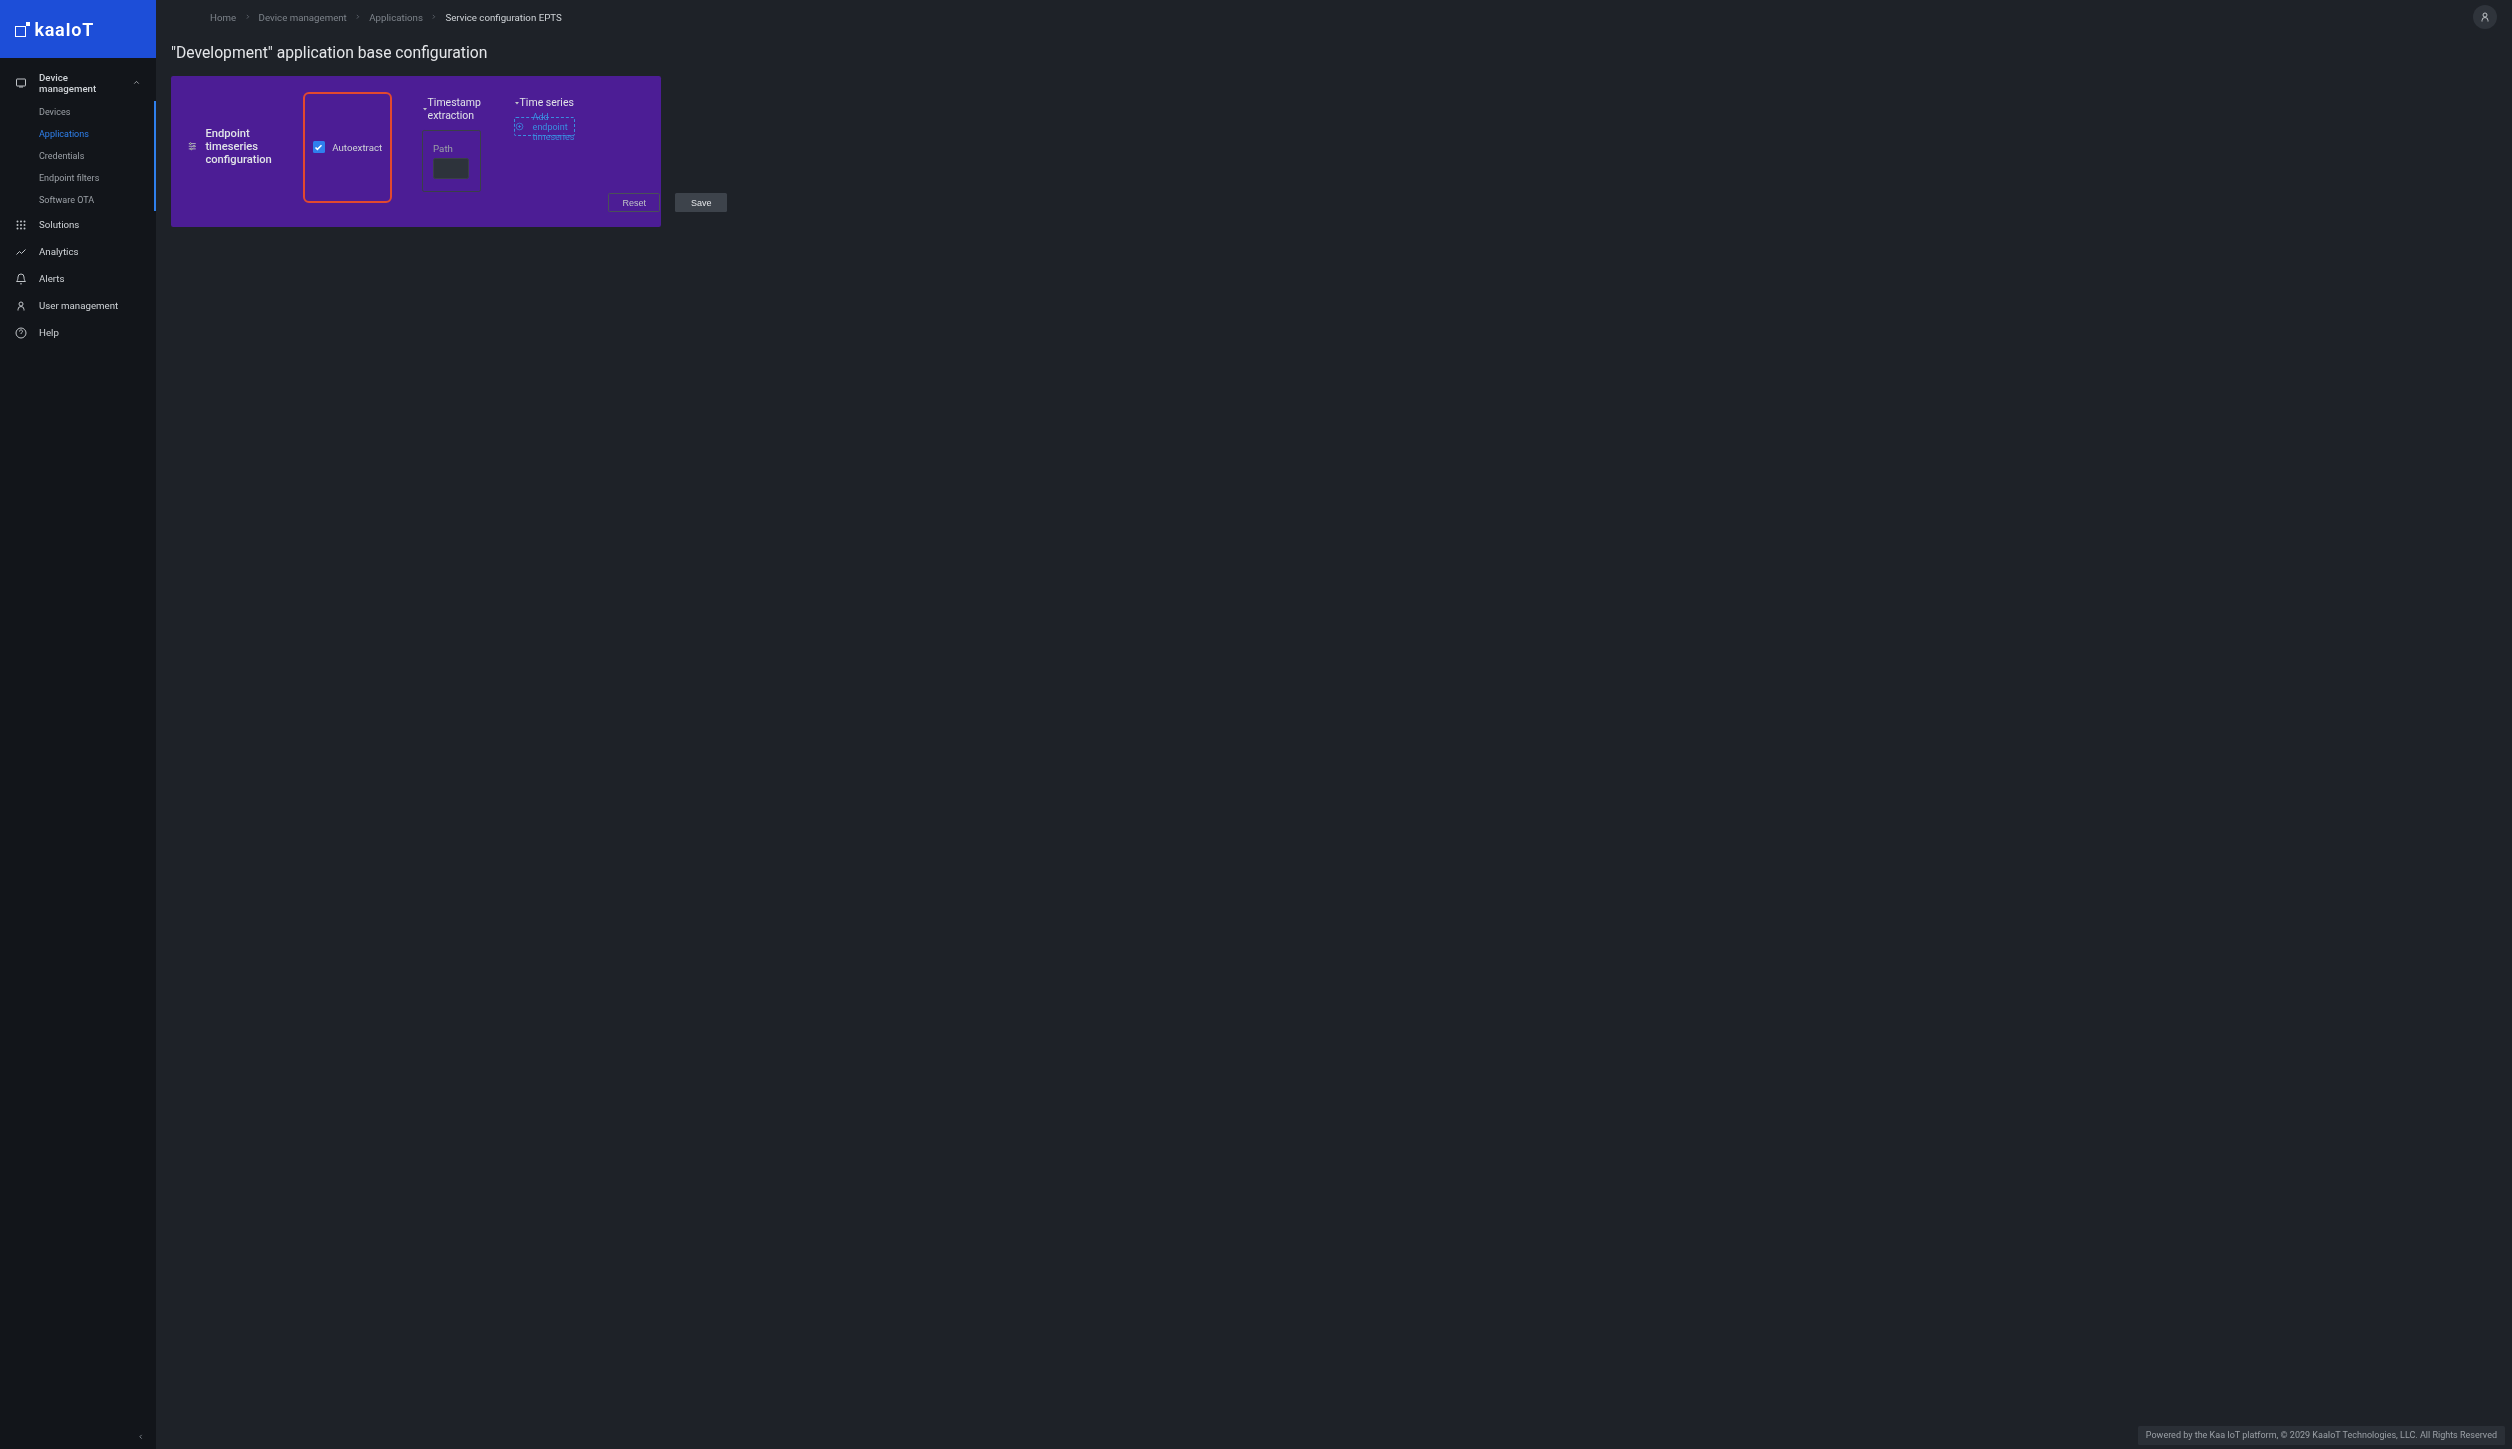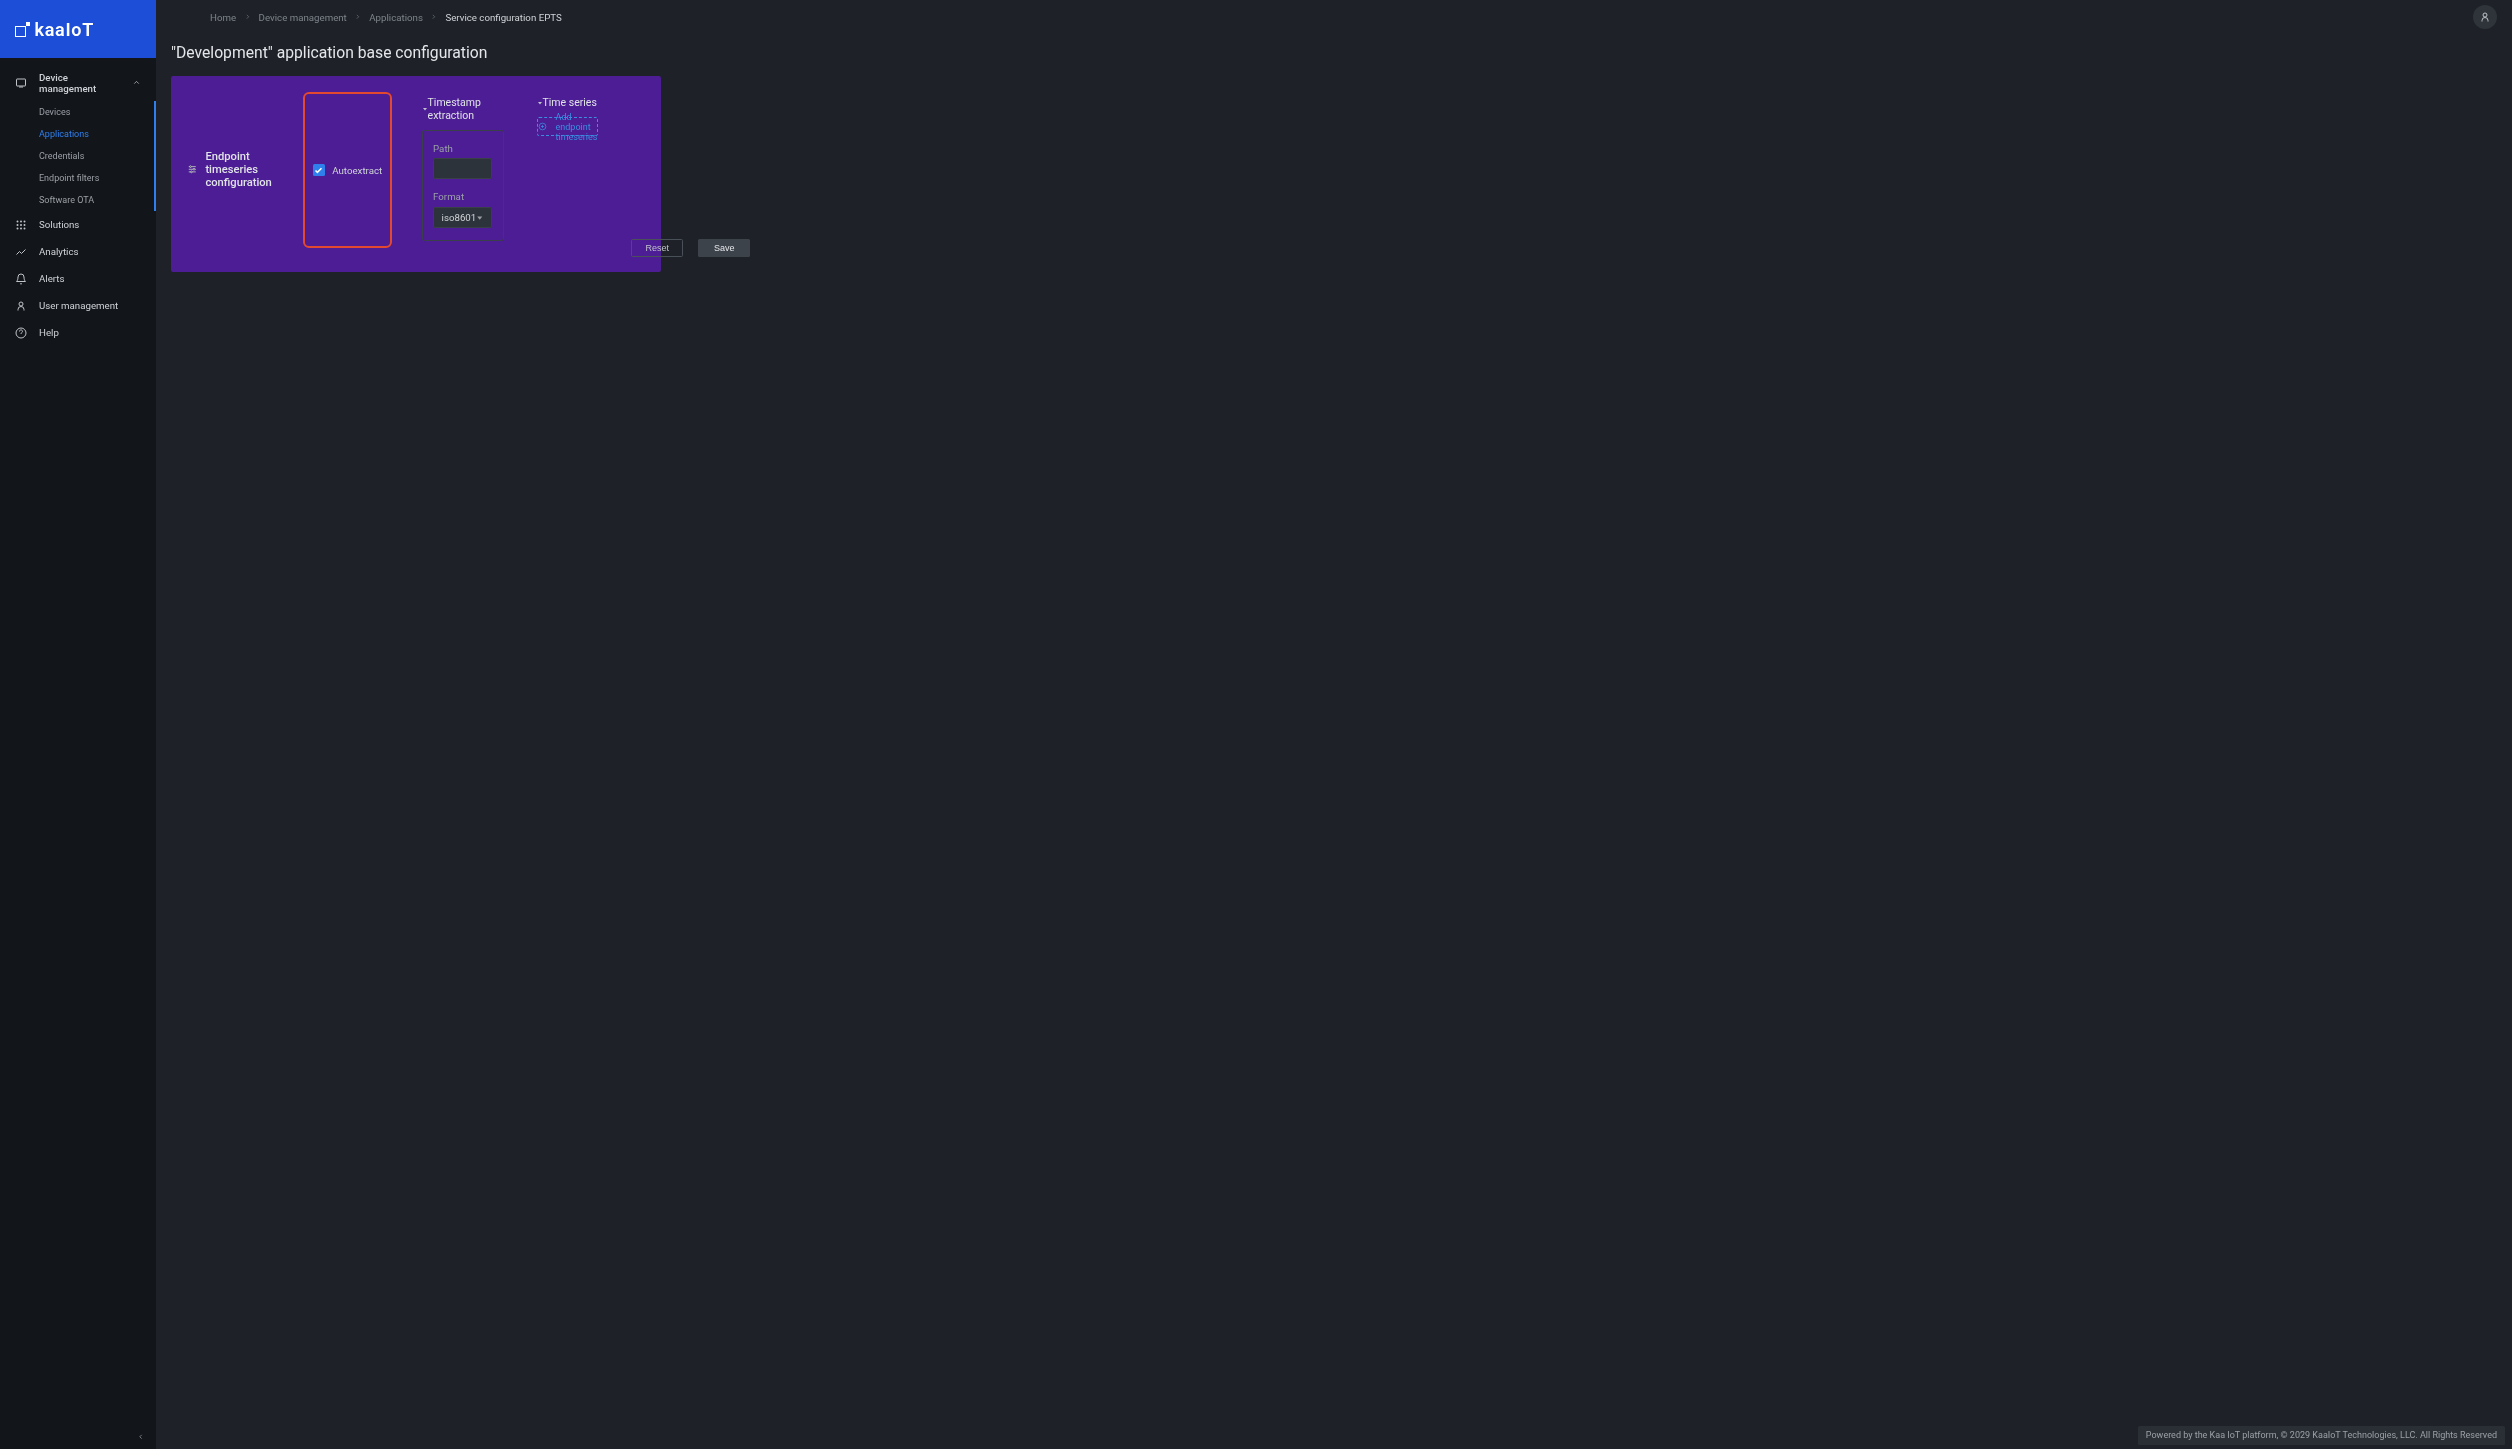--- a/index.html
+++ b/index.html
@@ -29,21 +29,21 @@
 .user-btn { width: 24px; height: 24px; border-radius: 50%; background: #2f343b; display: flex; align-items: center; justify-content: center; cursor: pointer; }
 .content { padding: 9px 15px; flex: 1; display:flex; flex-direction:column; }
 .page-title { font-size: 15.7px; color: #e4e6e9; margin-bottom: 13.5px; font-weight: 400; }
 .panel { width: 490px; background: #4c1d95; border-radius: 2.2px; padding: 16.4px 0 15px 0; display:flex; }
 .panel-header { display: flex; align-items: center; gap: 7.5px; font-size: 11.2px; color: #e0e3e7; padding: 0 16.4px 10.5px 16.4px; font-weight: 500; }
 .autoextract-wrap { margin: 0 13.5px 9px 13.5px; border: 2.2px solid #e2492f; border-radius: 6px; padding: 6px 7.5px; display: inline-flex; align-items: center; gap: 7.5px; width: fit-content; }
 .checkbox { width: 12px; height: 12px; background: #2f80ed; border-radius: 1.5px; display: inline-flex; align-items: center; justify-content: center; }
 .subsection { padding: 0 16.4px; }
 .subsection-header { display: flex; align-items: center; gap: 0; font-size: 10.5px; color: #e0e3e7; margin: 4.5px 0 7.5px 0; cursor: pointer; }
 .fieldset { border: 0.7px solid #3a4047; border-radius: 2.2px; padding: 12px 10.5px; margin-bottom: 16.4px; }
-.field { margin-bottom: 12px; }
+.field { }
 .field:last-child { margin-bottom: 0; }
 .field-label { font-size: 9.7px; color: #9ba0a6; margin-bottom: 4.5px; display: block; }
 .input, .select { width: 100%; height: 21px; background: #2d333b; border: 0.7px solid #3a4047; border-radius: 2.2px; color: #d0d4d8; padding: 0 7.5px; font-size: 9.7px; display: flex; align-items: center; justify-content: space-between; }
 .input { outline: none; }
 .select { cursor: pointer; }
 .add-row { border: 0.7px dashed #3a8de0; border-radius: 2.2px; height: 19.4px; display: flex; align-items: center; justify-content: center; gap: 9px; color: #3a8de0; font-size: 9px; cursor: pointer; background: transparent; }
 .panel-footer { margin-top: auto; padding: 13.5px 21px 0 16.4px; display: flex; justify-content: flex-end; gap: 15px; }
 .btn { min-width: 52px; height: 18.7px; border-radius: 1.5px; display: inline-flex; align-items: center; justify-content: center; font-size: 9px; cursor: pointer; border: none; }
 .btn.secondary { background: transparent; border: 0.7px solid #4a5058; color: #c0c4c8; }
 .btn.primary { background: #3d434b; color: #e4e6e9; }
@@ -225,31 +225,20 @@
                   <polygon points="4 8 20 8 12 18"></polygon>
                 </svg>
               </span>
             <span>Timestamp extraction</span>
           </div>
           <div class="fieldset">
             <div class="field">
               <label class="field-label">Path</label>
               <input class="input" type="text" value="" style="">
             </div>
-            <div class="field">
-              <label class="field-label">Format</label>
-              <div class="select">
-                <span>iso8601</span>
-                <span>
-                    <svg width="7.5" height="7.5" viewBox="0 0 24 24" fill="#9ba0a6">
-                      <polygon points="4 8 20 8 12 18"></polygon>
-                    </svg>
-                  </span>
-              </div>
-            </div>
           </div>
         </div>
 
         <div class="subsection">
           <div class="subsection-header">
             <span>
                 <svg width="6" height="6" viewBox="0 0 24 24" fill="#c0c4c8">
                   <polygon points="4 8 20 8 12 18"></polygon>
                 </svg>
               </span>

